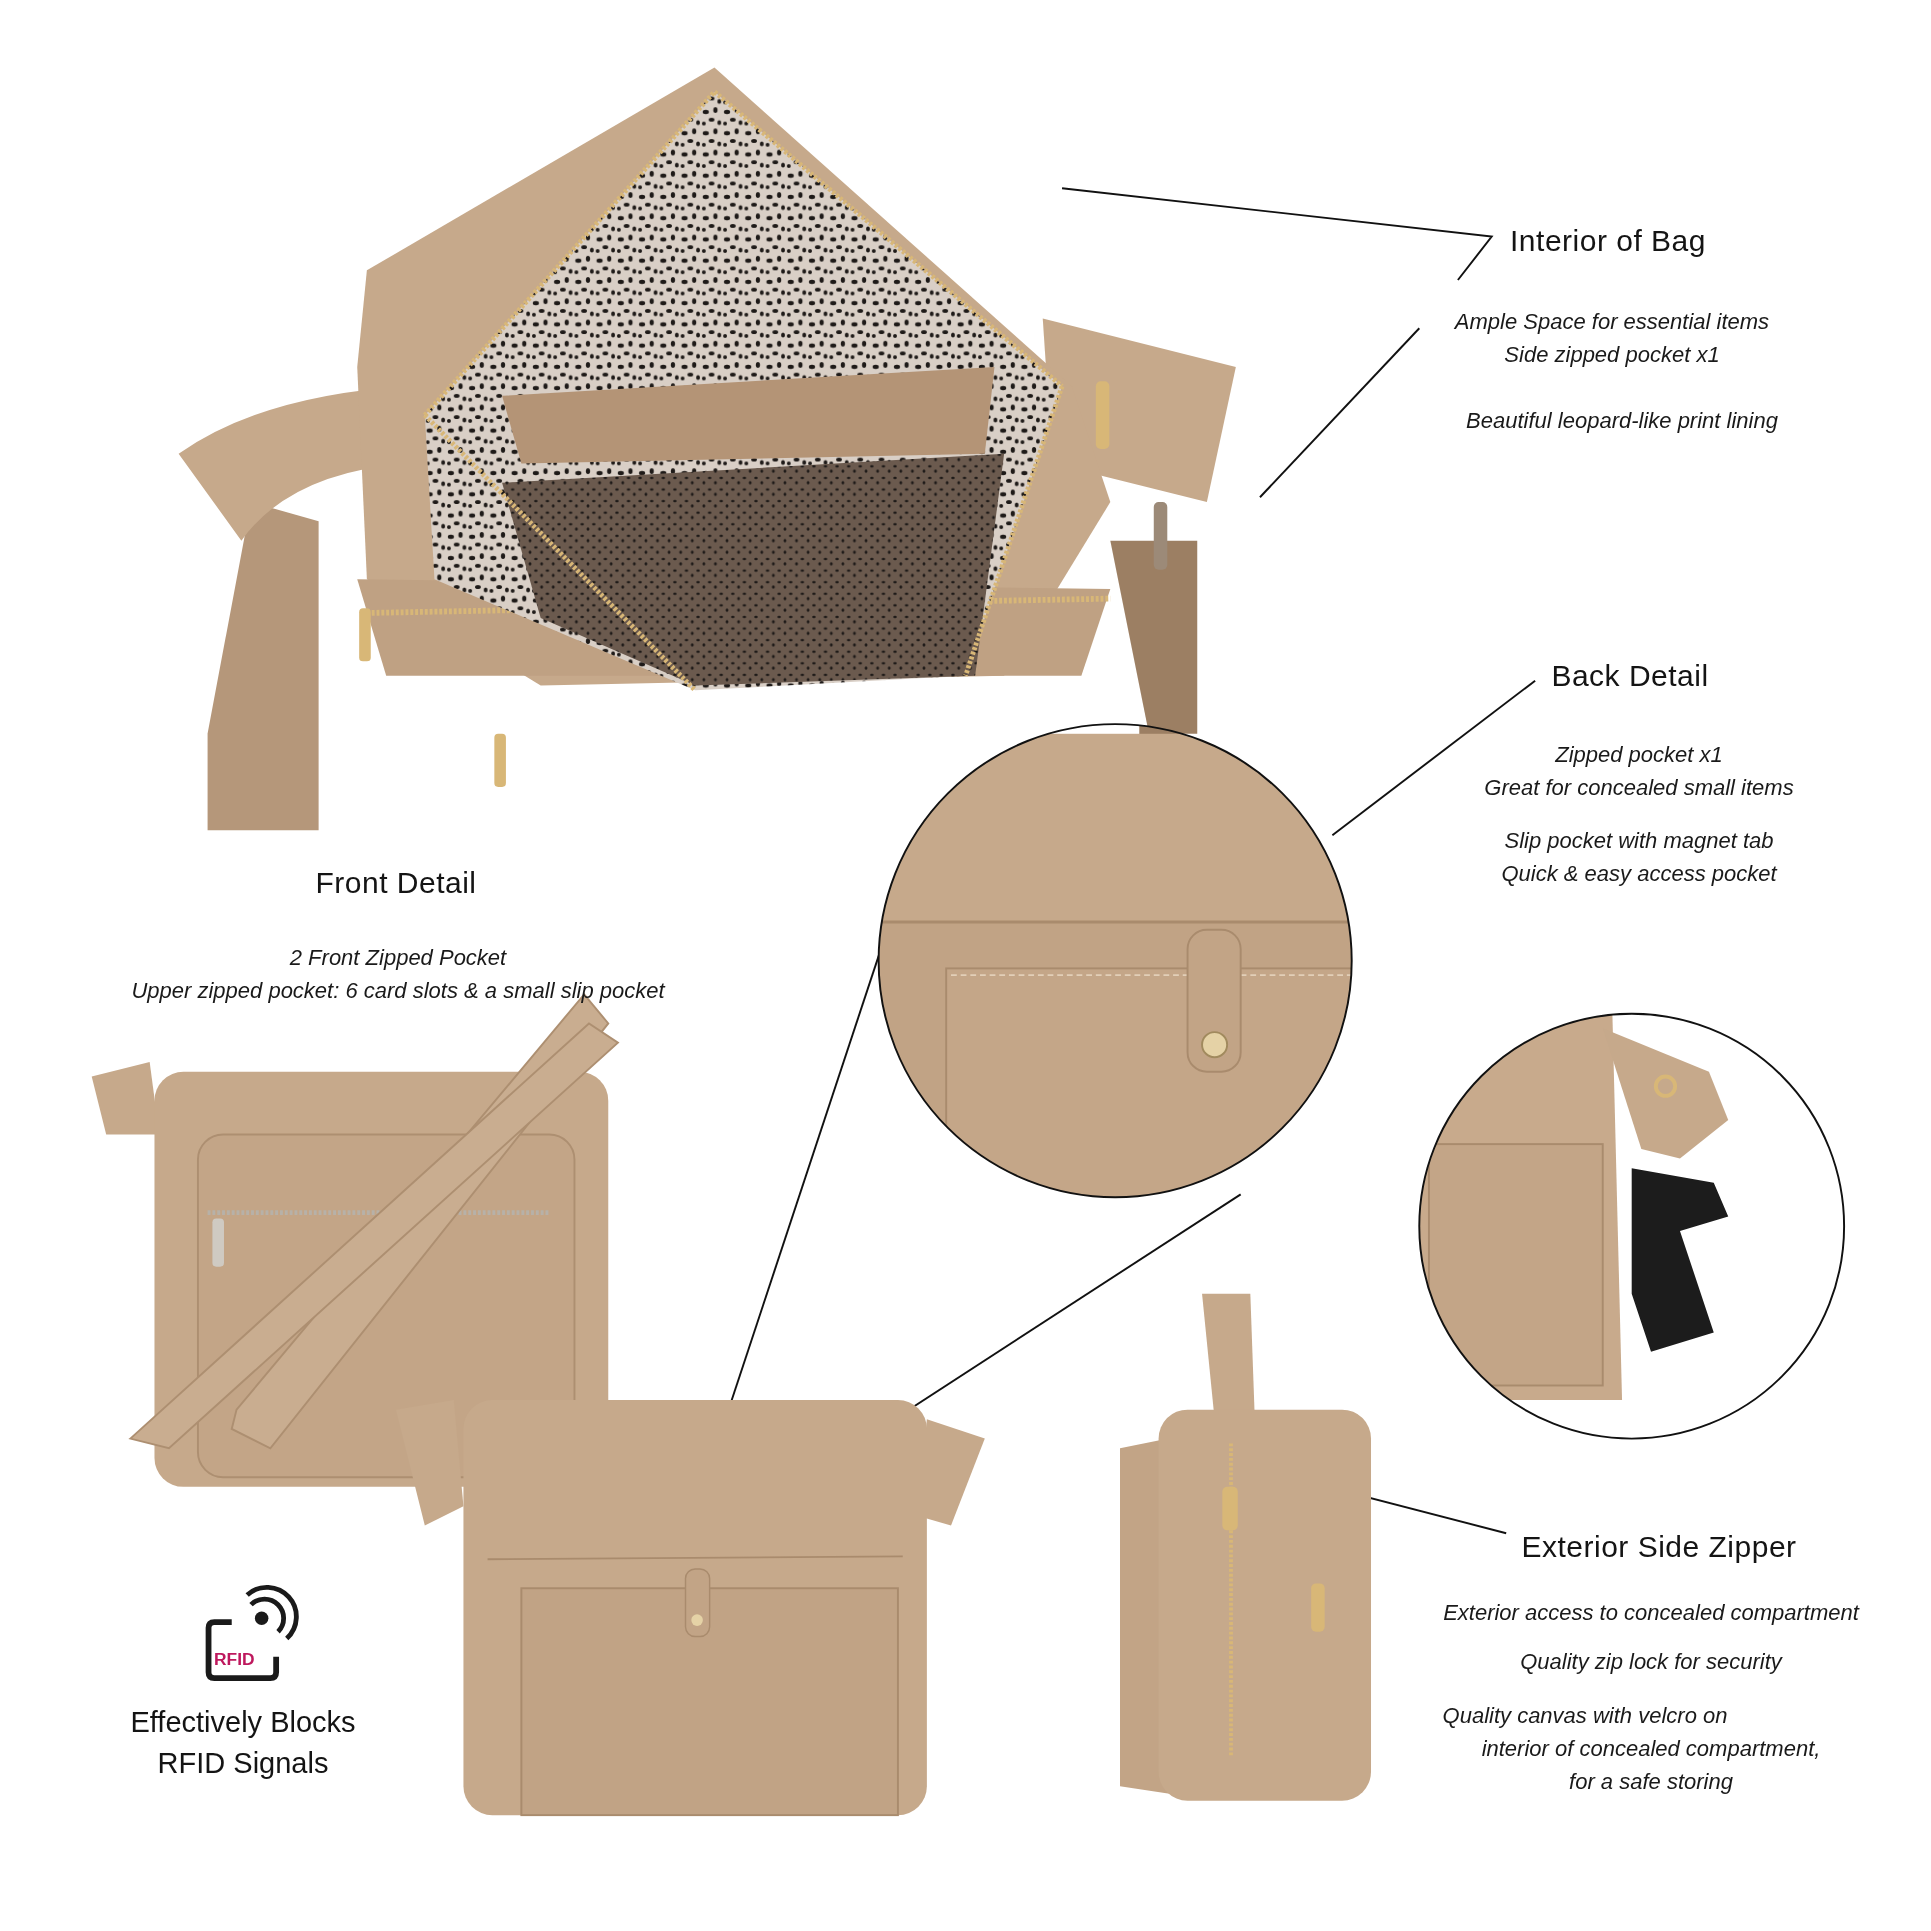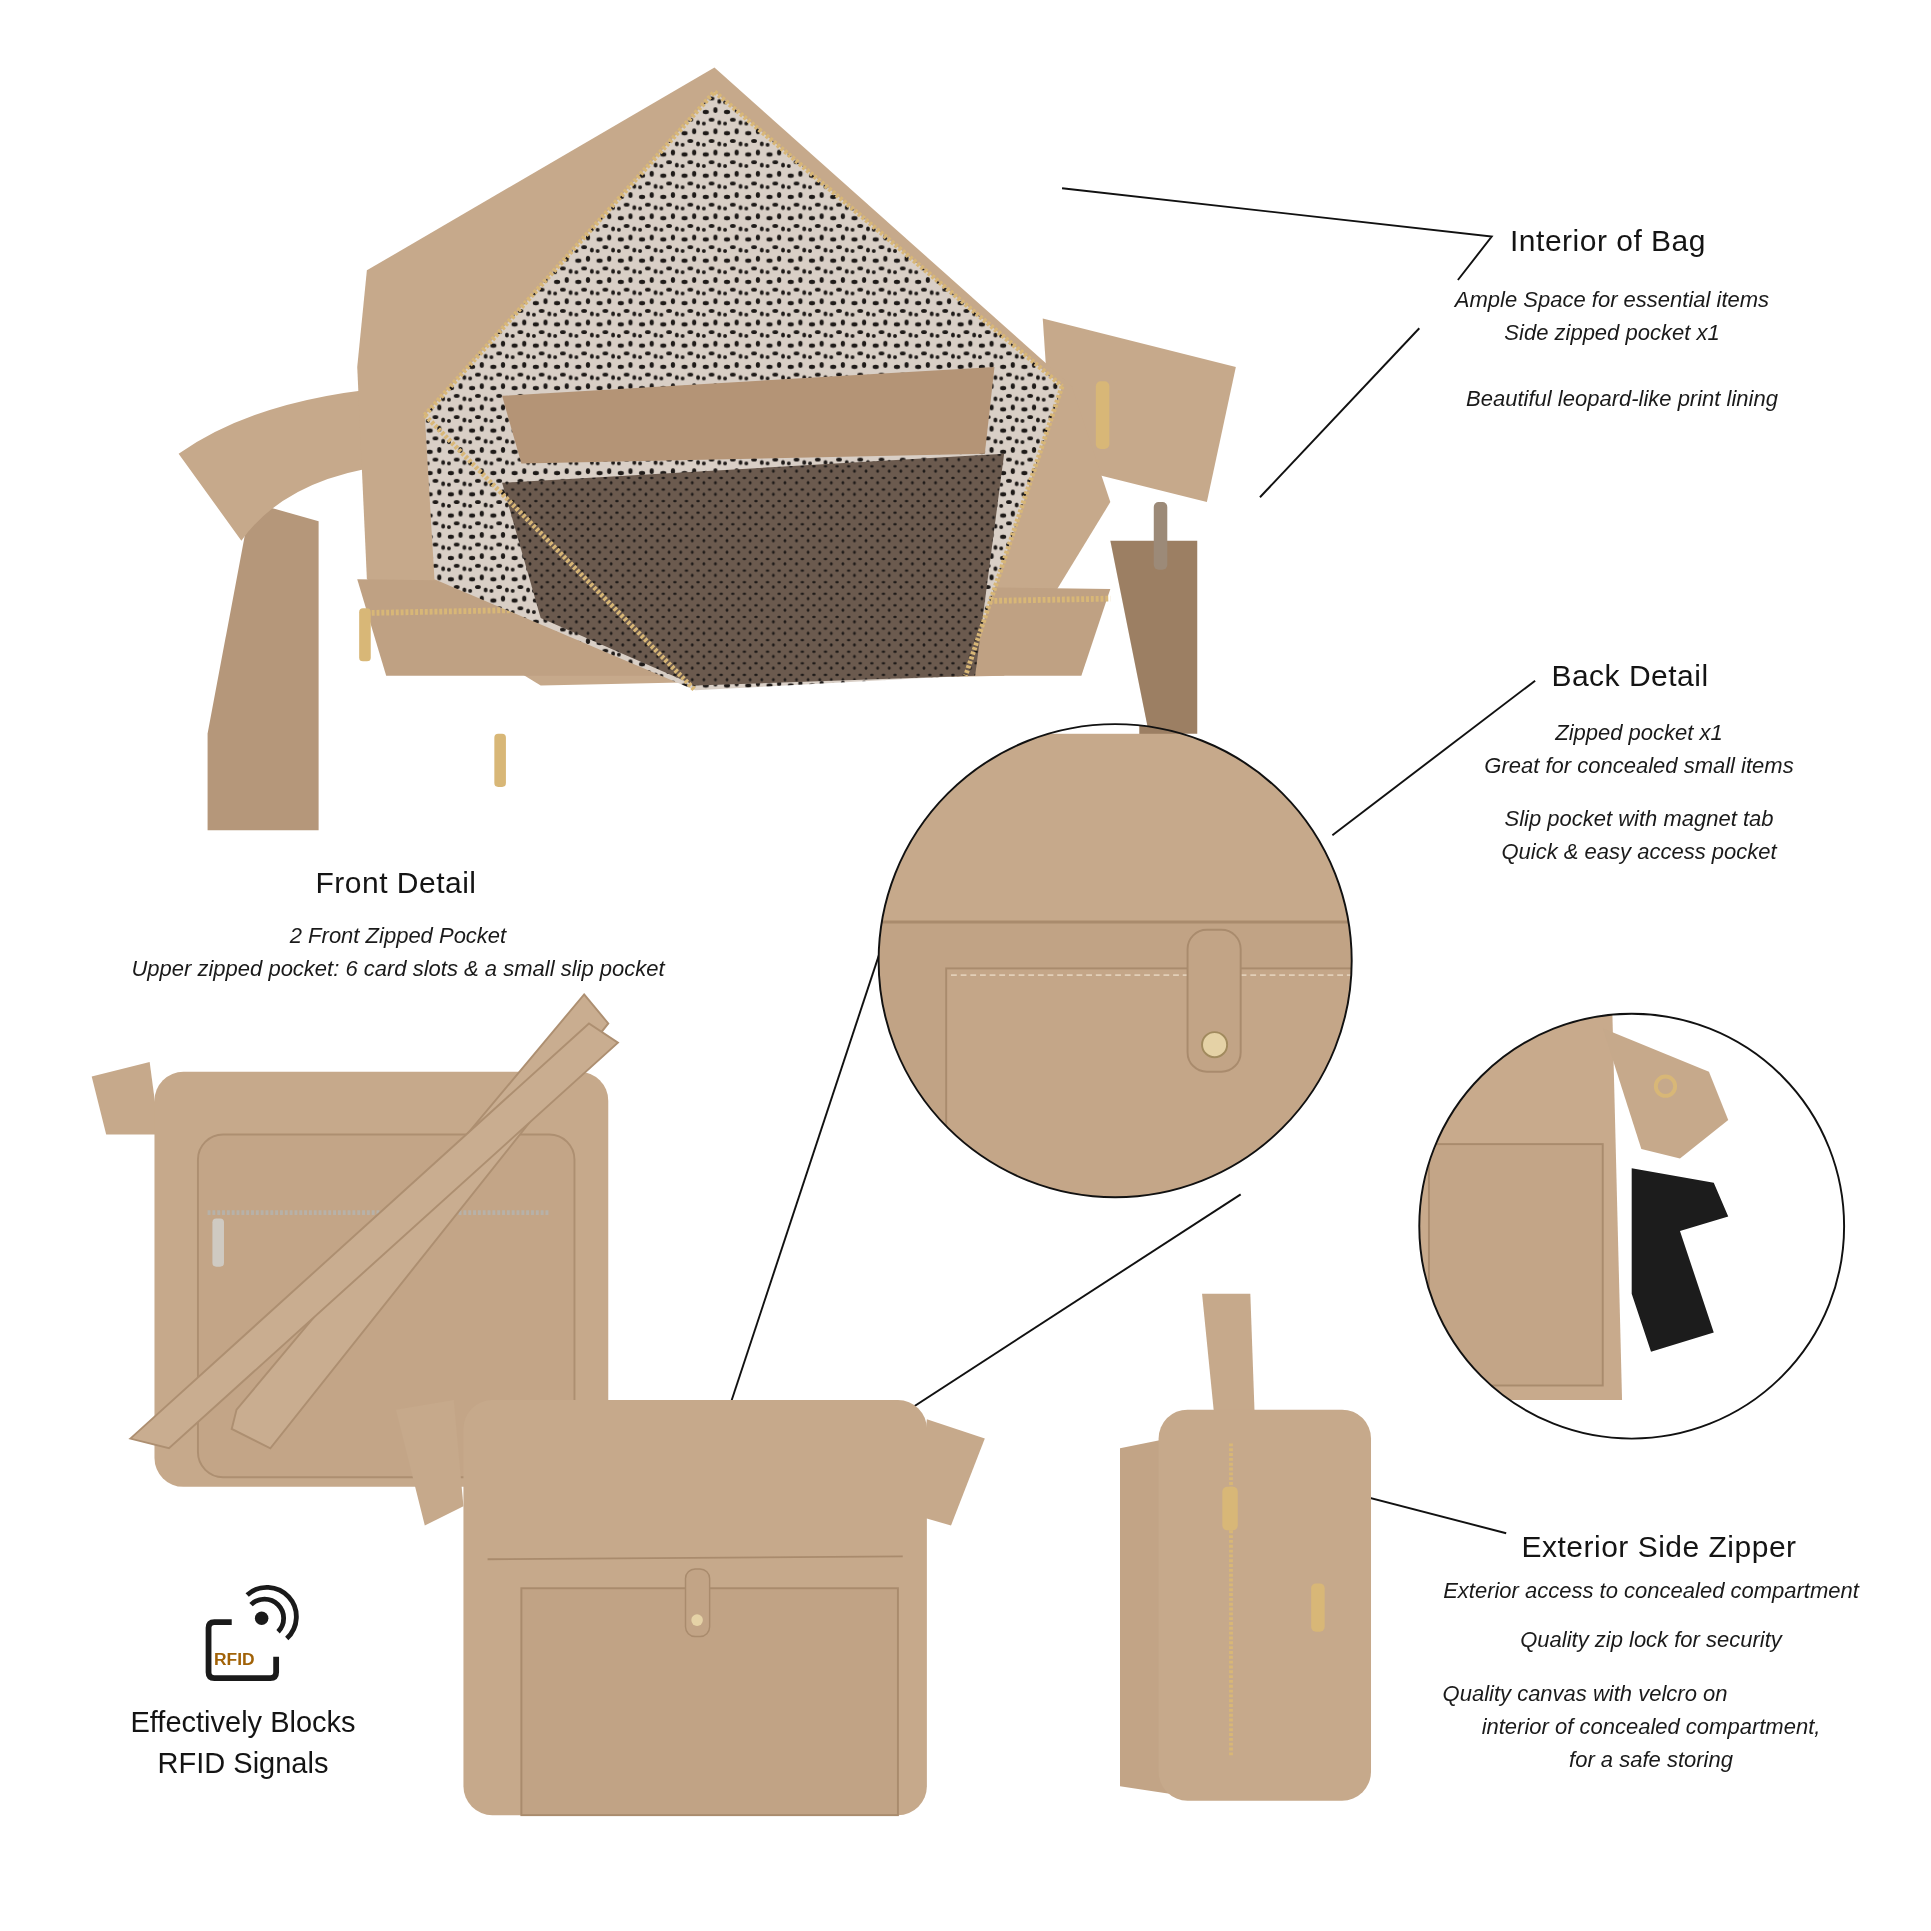--- a/index.html
+++ b/index.html
@@ -1,19 +1,19 @@
 <!DOCTYPE html>
 <html><head>
 <meta charset="utf-8">
 <style>
   html, body { margin:0; padding:0; background:#ffffff; }
   body { width:1931px; height:1931px; position:relative; overflow:hidden; font-family:"Liberation Sans", sans-serif; color:#111; }
   .abs { position:absolute; }
   .heading { font-size:30px; font-weight:400; color:#141414; white-space:nowrap; letter-spacing:0.5px; }
-  .sub { font-size:22px; font-style:italic; color:#1a1a1a; white-space:nowrap; line-height:33px; text-align:center; }
+  .sub { font-size:22px; font-style:italic; color:#1a1a1a; white-space:nowrap; line-height:33px; text-align:center;margin-top:22px; }
   .center { transform:translateX(-50%); text-align:right; }
   svg { position:absolute; left:0; top:0; }
   .rfid-text { font-size:29px; line-height:41px; text-align:center; color:#141414; }
 </style>
 </head>
 <body>
 
 <svg width="1931" height="1931" viewBox="0 0 2000 2000">
   <defs>
     <pattern id="spots" width="22" height="22" patternUnits="userSpaceOnUse">
@@ -148,18 +148,18 @@
 <div class="abs center sub" style="left:398px; top:919px;">2 Front Zipped Pocket</div>
 <div class="abs center sub" style="left:398px; top:952px;">Upper zipped pocket: 6 card slots &amp; a small slip pocket</div>
 
 <div class="abs center heading" style="left:1659px; top:1514px;margin-top:16px;">Exterior Side Zipper</div>
 <div class="abs center sub" style="left:1651px; top:1574px;">Exterior access to concealed compartment</div>
 <div class="abs center sub" style="left:1651px; top:1623px;">Quality zip lock for security</div>
 <div class="abs center sub" style="left:1585px; top:1677px;">Quality canvas with velcro on</div>
 <div class="abs center sub" style="left:1651px; top:1710px;">interior of concealed compartment,</div>
 <div class="abs center sub" style="left:1651px; top:1743px;">for a safe storing</div>
 
-<div class="abs" style="left:214px; top:1649px; font-size:17.4px; font-weight:700; color:#a16207;">RFID</div>
+<div class="abs" style="left:214px; top:1649px; font-size:17.4px; font-weight:700; color:#be185d;">RFID</div>
 <div class="abs center rfid-text" style="left:243px; top:1702px;">
   <div>Effectively Blocks</div>
   <div>RFID Signals</div>
 </div>
 
 
 </body></html>

